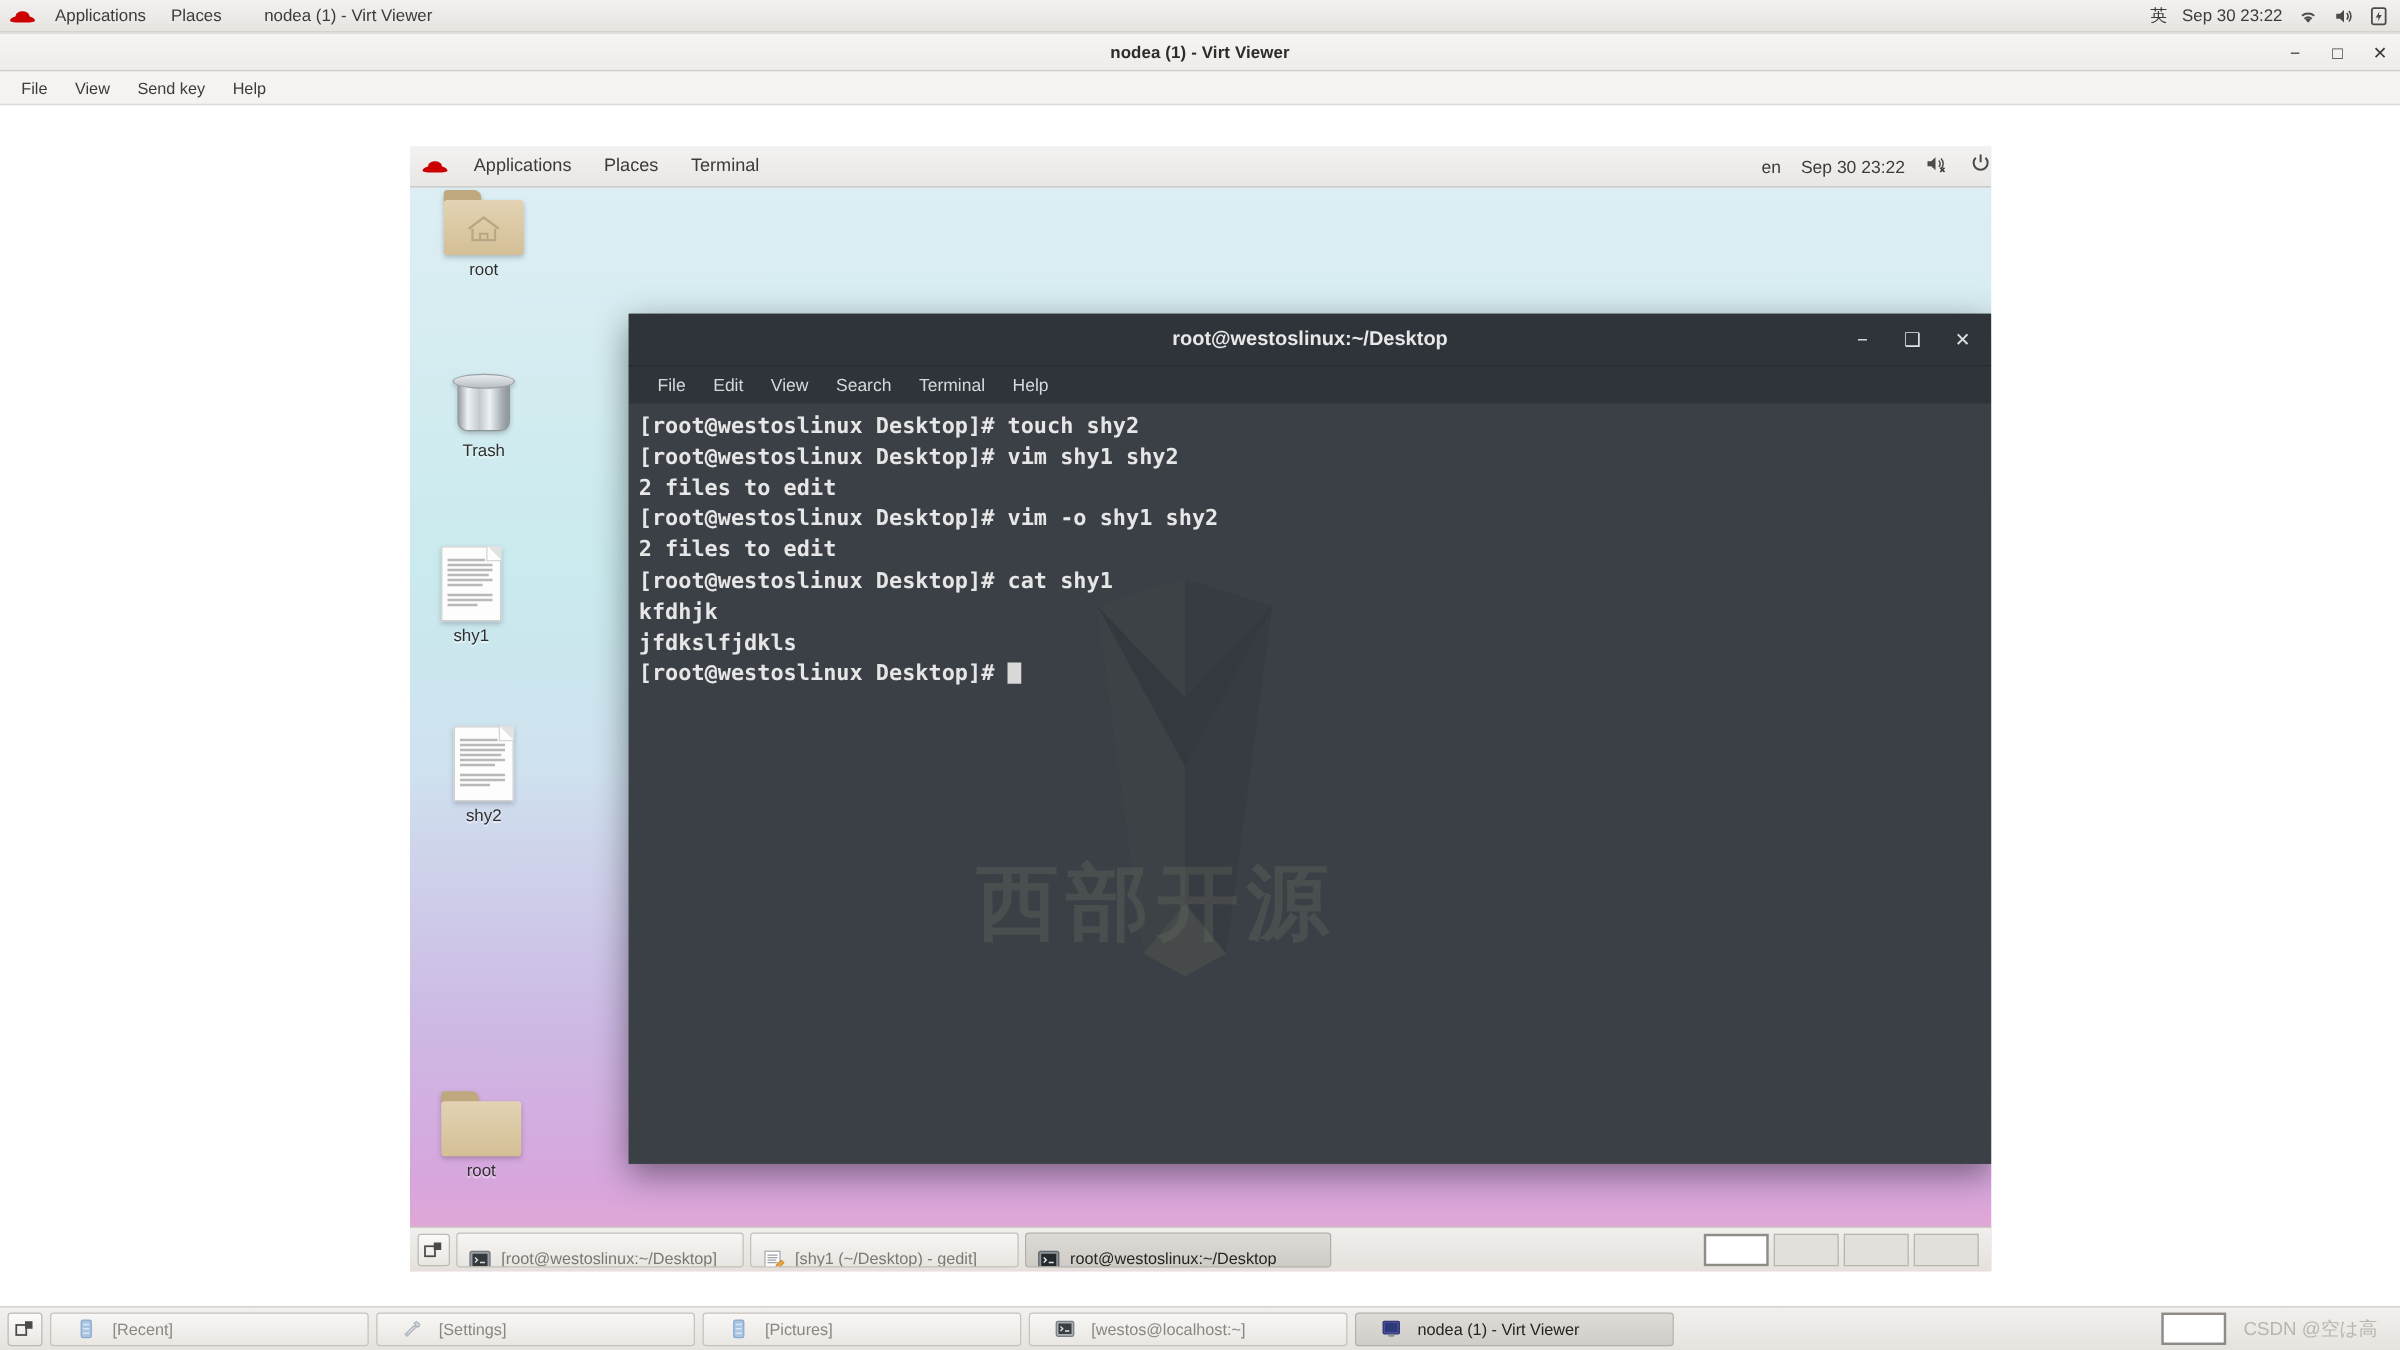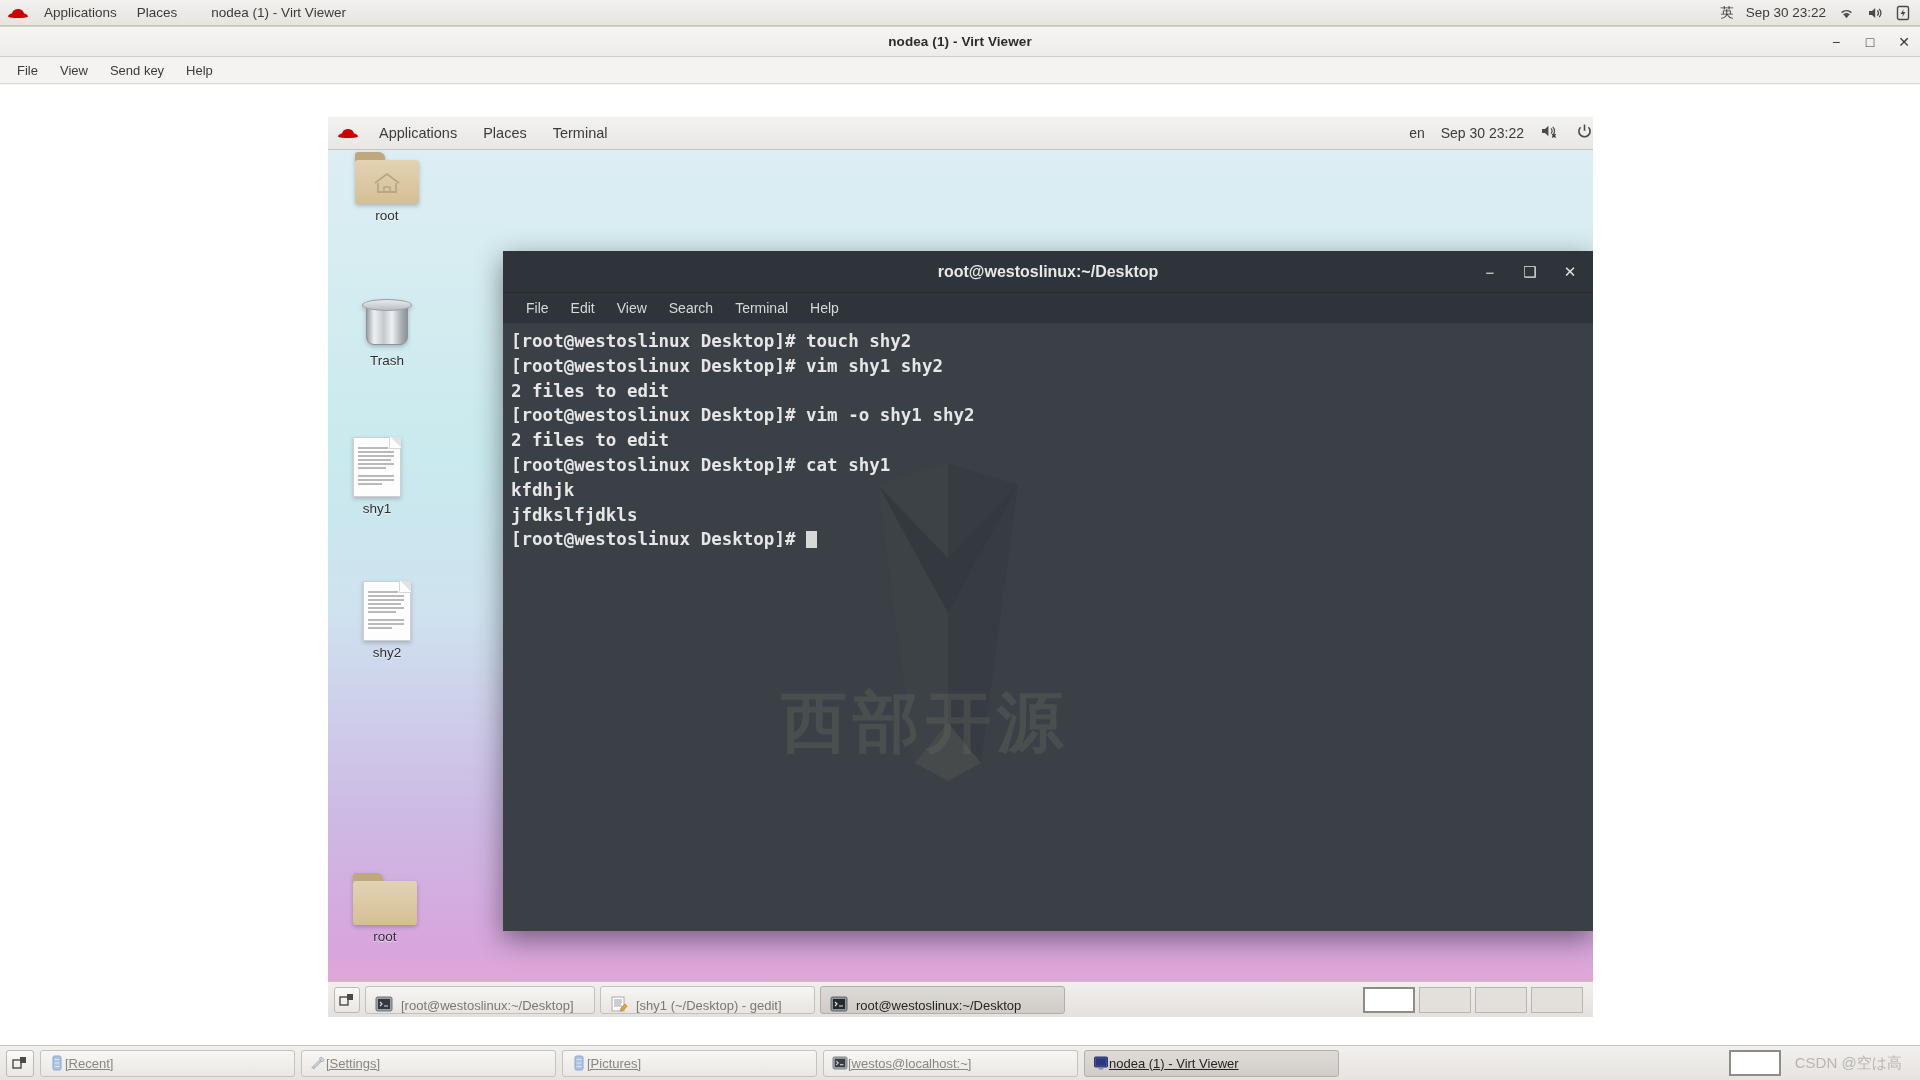--- a/index.html
+++ b/index.html
@@ -141,21 +141,21 @@
     display:flex; align-items:center; padding:0 6px; gap:5px;
   }
   .tb-show{
     width:26px; height:26px; border:1px solid #bdb9b4; border-radius:3px;
     background:linear-gradient(to bottom,#fbfaf9,#e9e6e2);
     display:flex; align-items:center; justify-content:center; cursor:pointer;
   }
   .tb-task{
     height:28px; min-width:192px; border:1px solid #c4c0bb; border-radius:3px;
     background:linear-gradient(to bottom,#f7f6f4,#e8e5e1);
-    display:flex; align-items:flex-end; gap:8px; padding:0 9px; cursor:pointer;
+    display:flex; align-items:flex-start; gap:8px; padding:12px 9px; cursor:pointer;
     font-size:13px; color:#7b7873; max-width:250px; overflow:hidden; white-space:nowrap;
   }
   .tb-task.active{
     background:linear-gradient(to bottom,#dedbd6,#cfccc7);
     border-color:#b2aea9; color:#262522; font-weight:normal;
   }
   .tb-ico{ width:18px; height:18px; flex:none; }
   .tb-spacer{ flex:1; }
   .wsw{ display:flex; gap:4px; margin-right:4px; }
   .ws{ width:52px; height:26px; border:1px solid #b8b4af; background:#e3e0dc; }
@@ -169,22 +169,22 @@
     display:flex; align-items:center; padding:0 6px; gap:6px;
   }
   .hb-show{
     width:28px; height:27px; border:1px solid #bdb9b4; border-radius:3px;
     background:linear-gradient(to bottom,#fcfbfa,#eae7e3);
     display:flex; align-items:center; justify-content:center; cursor:pointer;
   }
   .hb-task{
     height:27px; width:255px; border:1px solid #c6c2bd; border-radius:3px;
     background:linear-gradient(to bottom,#f8f7f5,#eae7e3);
-    display:flex; align-items:center; gap:0; padding:0 8px; cursor:pointer;
-    font-size:13px; color:#8a8782; overflow:hidden; white-space:nowrap;text-decoration:underline;
+    display:flex; align-items:center; gap:13px; padding:0 20px; cursor:pointer;
+    font-size:13px; color:#8a8782; overflow:hidden; white-space:nowrap;
   }
   .hb-task.active{
     background:linear-gradient(to bottom,#dfdcd7,#d0cdc8);
     border-color:#b3afaa; color:#242320;
   }
   .hb-right{ margin-left:auto; display:flex; align-items:center; gap:6px; padding-right:4px;}
   .hb-ws{ width:52px; height:26px; border:2px solid #8f8b86; background:#ffffff;}
   .hb-wm{ font-size:15px; color:#b9b6b1; padding:0 8px; }
   .small-ico{ width:16px; height:16px; flex:none; }
 </style>

